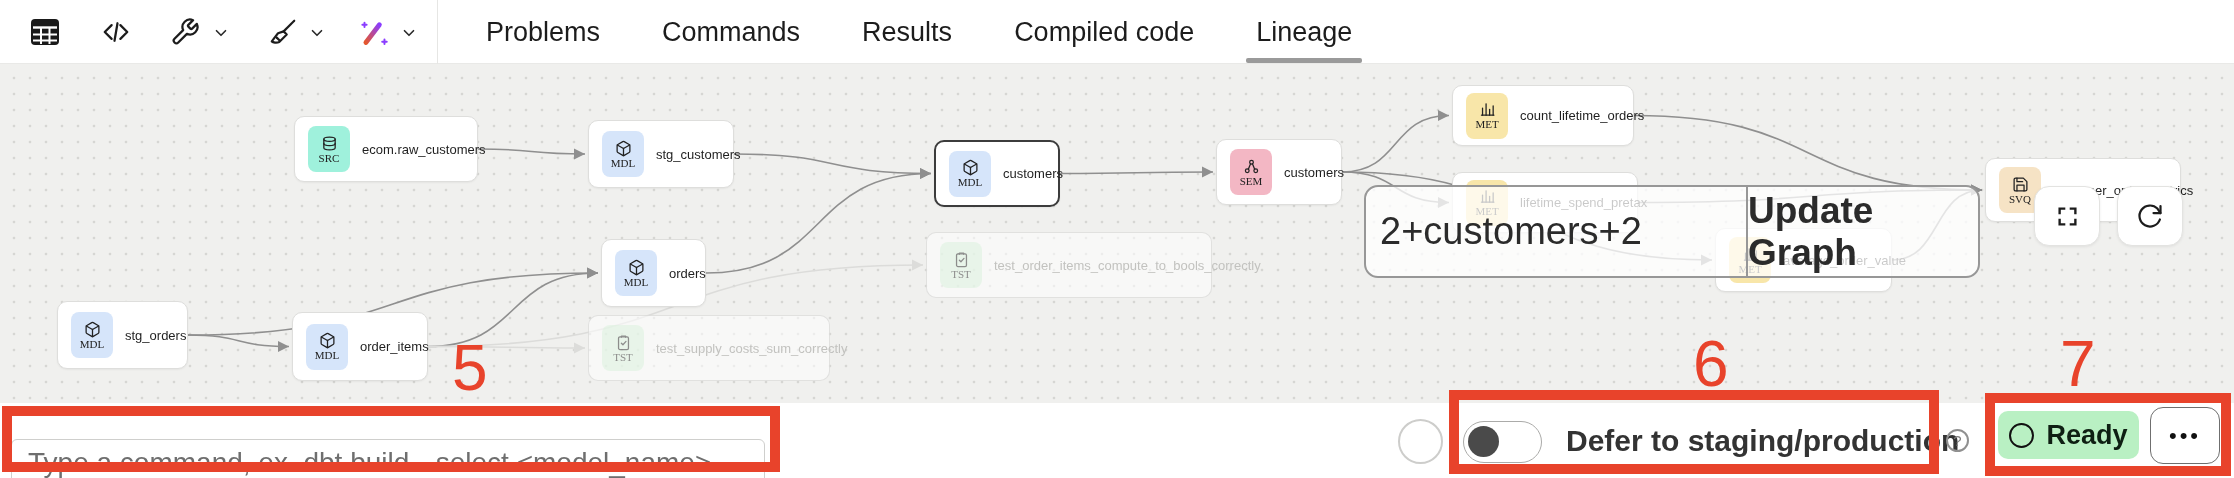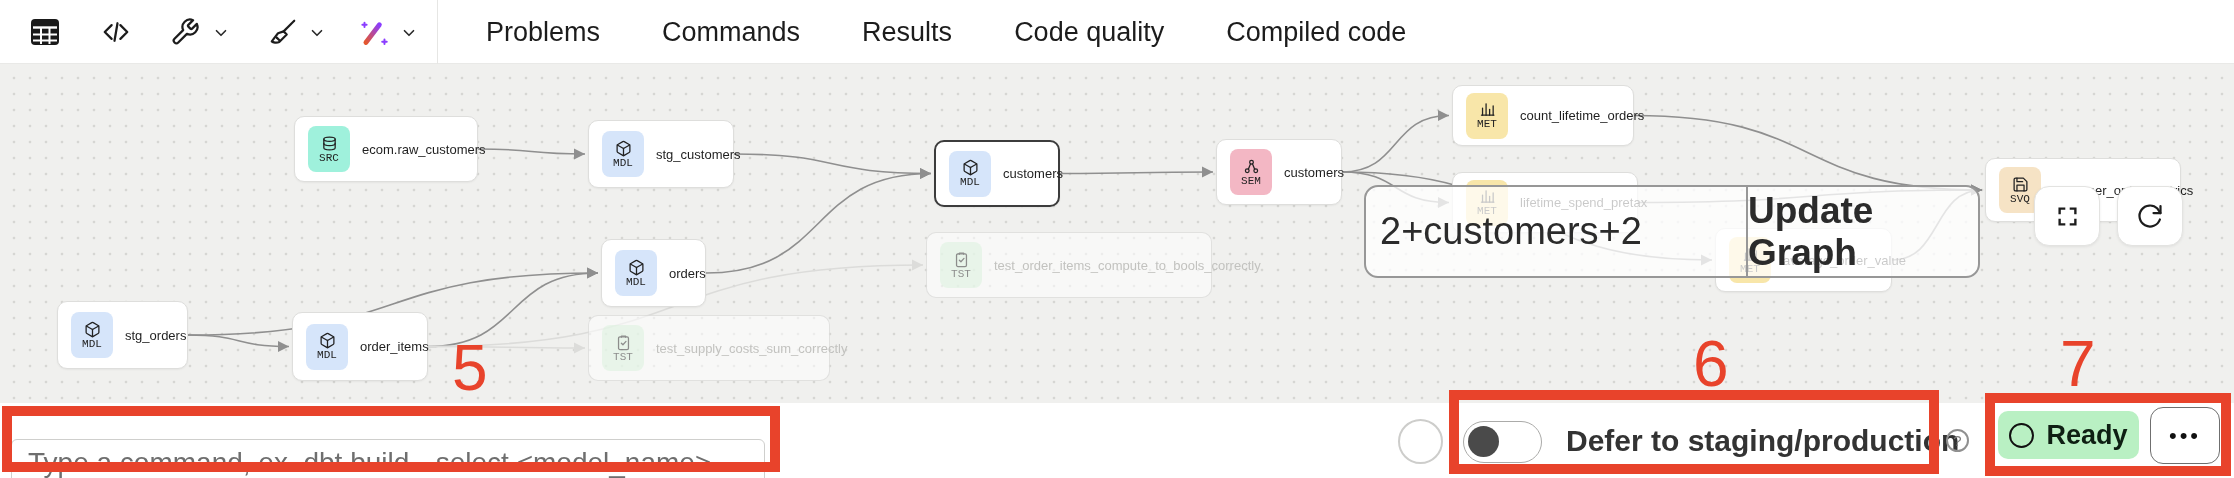--- a/index.html
+++ b/index.html
@@ -26,21 +26,21 @@
   #edges { position:absolute; left:0; top:0; width:2234px; height:478px; z-index:2; pointer-events:none; }
 
   .node { position:absolute; background:#fff; border:1.5px solid #dededc; border-radius:10px;
           display:flex; align-items:center; gap:12px; padding-left:13px; z-index:3;
           box-shadow:0 1px 2px rgba(0,0,0,0.05); cursor:pointer; }
   .node.selected { border:2.5px solid #3c3c3c; }
   .node.faded { background:rgba(255,255,255,0.55); border-color:rgba(195,195,192,0.45); box-shadow:none; }
   .badge { width:42px; height:46px; border-radius:8px; display:flex; flex-direction:column;
            align-items:center; justify-content:center; gap:1px; flex:0 0 auto; }
   .badge svg { width:17px; height:17px; color:#222; }
-  .badge-label { font-family:Liberation Mono, monospace; font-size:11px; color:#222; line-height:11px; }
+  .badge-label { font-family:Liberation Serif, serif; font-size:11px; color:#222; line-height:11px; }
   .node.faded .badge { opacity:0.5; }
   .node-label { font-size:13px; color:#1f1f1f; line-height:15px; padding-right:10px; }
   .node.faded .node-label { color:#c2c2bf; }
 
   
   #selector-overlay { position:absolute; left:1364px; top:121px; width:616px; height:93px;
       background:rgba(255,255,255,0.76); border:2.5px solid #979797; border-radius:14px;
       display:flex; z-index:6; overflow:hidden; }
   #selector-input { flex:0 0 382px; display:flex; align-items:center; padding-left:14px;
       font-size:38px; color:#2b2b2b; border-right:2.5px solid #979797; cursor:text; white-space:nowrap; }
@@ -127,22 +127,22 @@
       <path d="M18.5 17.5 h3.2 M20.1 15.9 v3.2" stroke="#8b3dff" stroke-width="1.4" stroke-linecap="round"></path>
     </svg>
     <svg class="tb-chev" style="left:400px" viewBox="0 0 24 24" fill="none" stroke="currentColor" stroke-width="2.2" stroke-linecap="round" stroke-linejoin="round">
       <polyline points="6 9 12 15 18 9"></polyline>
     </svg>
     <div id="tb-divider"></div>
     <div id="tabs">
         <div class="tab">Problems</div>
         <div class="tab">Commands</div>
         <div class="tab">Results</div>
-        <div class="tab">Code quality</div>
         <div class="tab">Compiled code</div>
+        <div class="tab active">Lineage</div>
       </div>
   </div>
 
   <div id="canvas">
     <svg id="edges">
       <defs>
         <marker id="arrow" markerWidth="9" markerHeight="8" refX="7" refY="3.5" orient="auto">
           <path d="M0,0 L7,3.5 L0,7 z" fill="#8f8f8f"></path>
         </marker>
         <marker id="arrow-faded" markerWidth="9" markerHeight="8" refX="7" refY="3.5" orient="auto">

